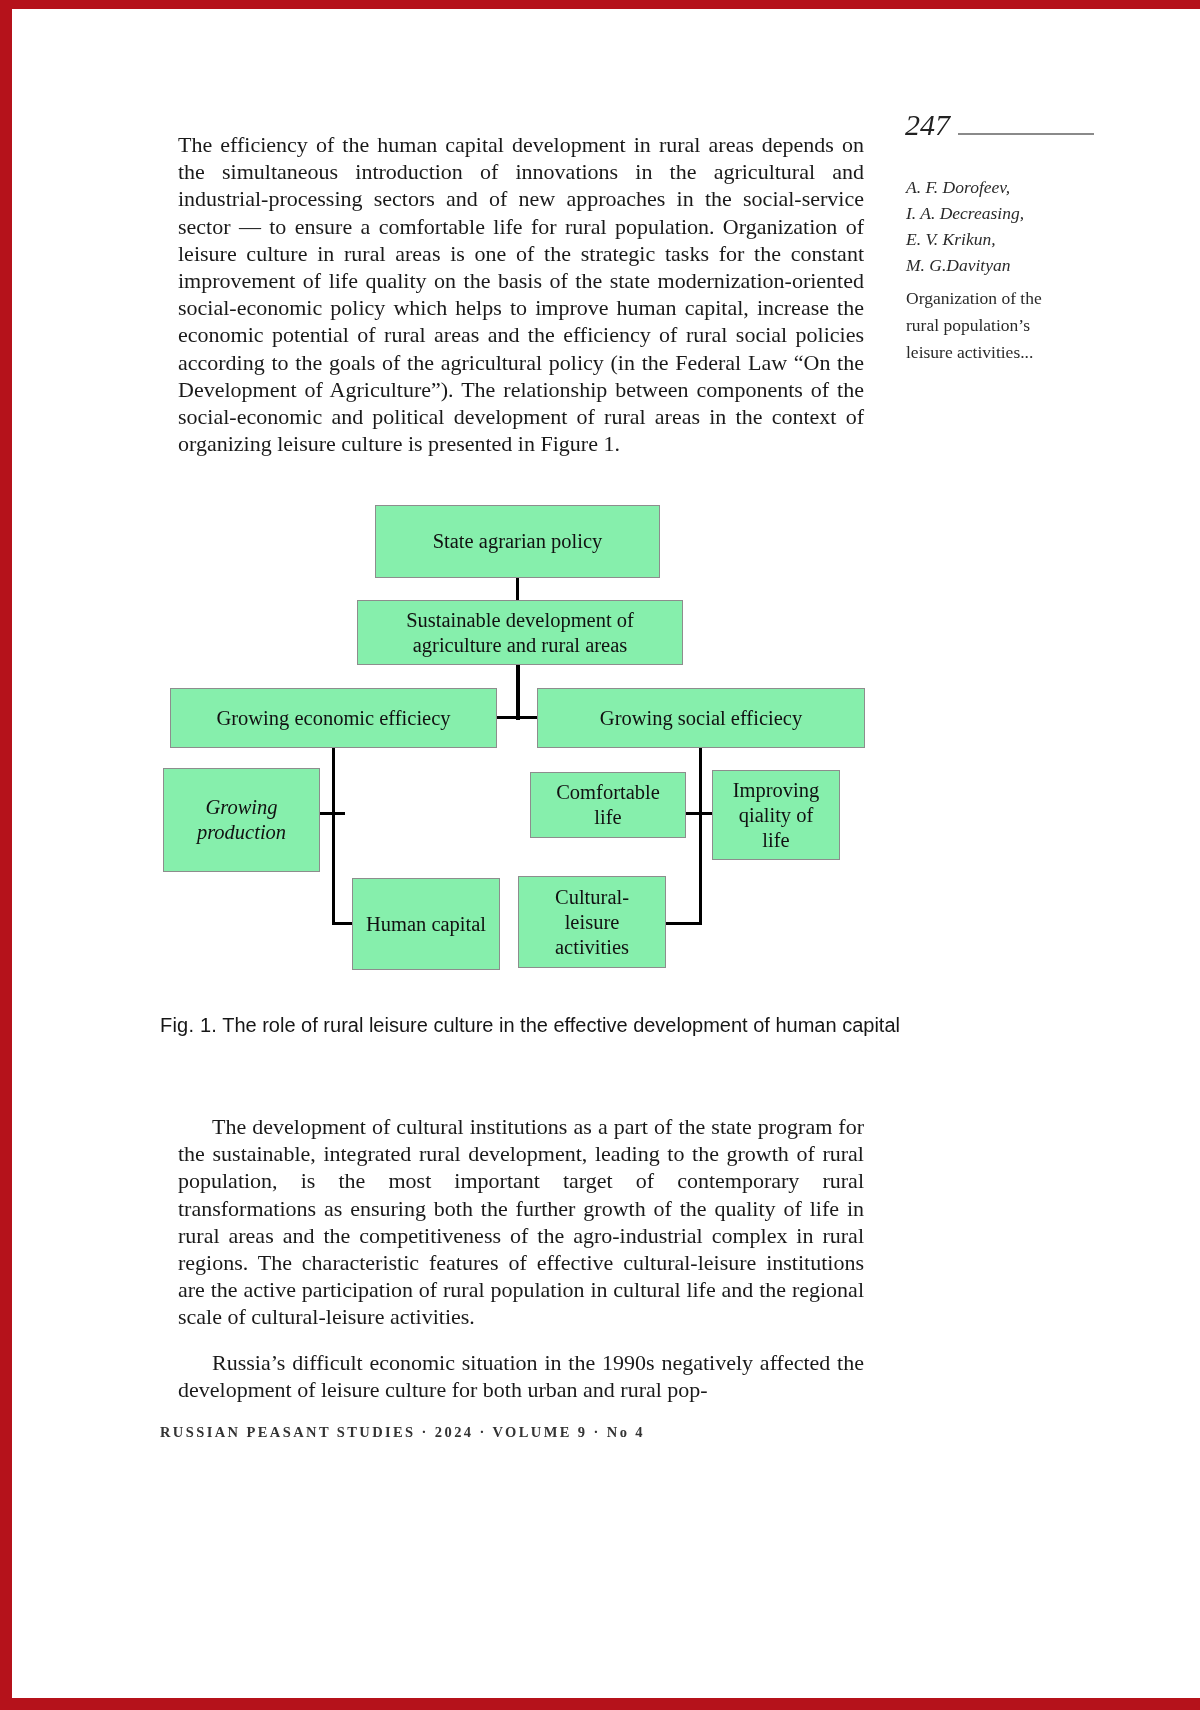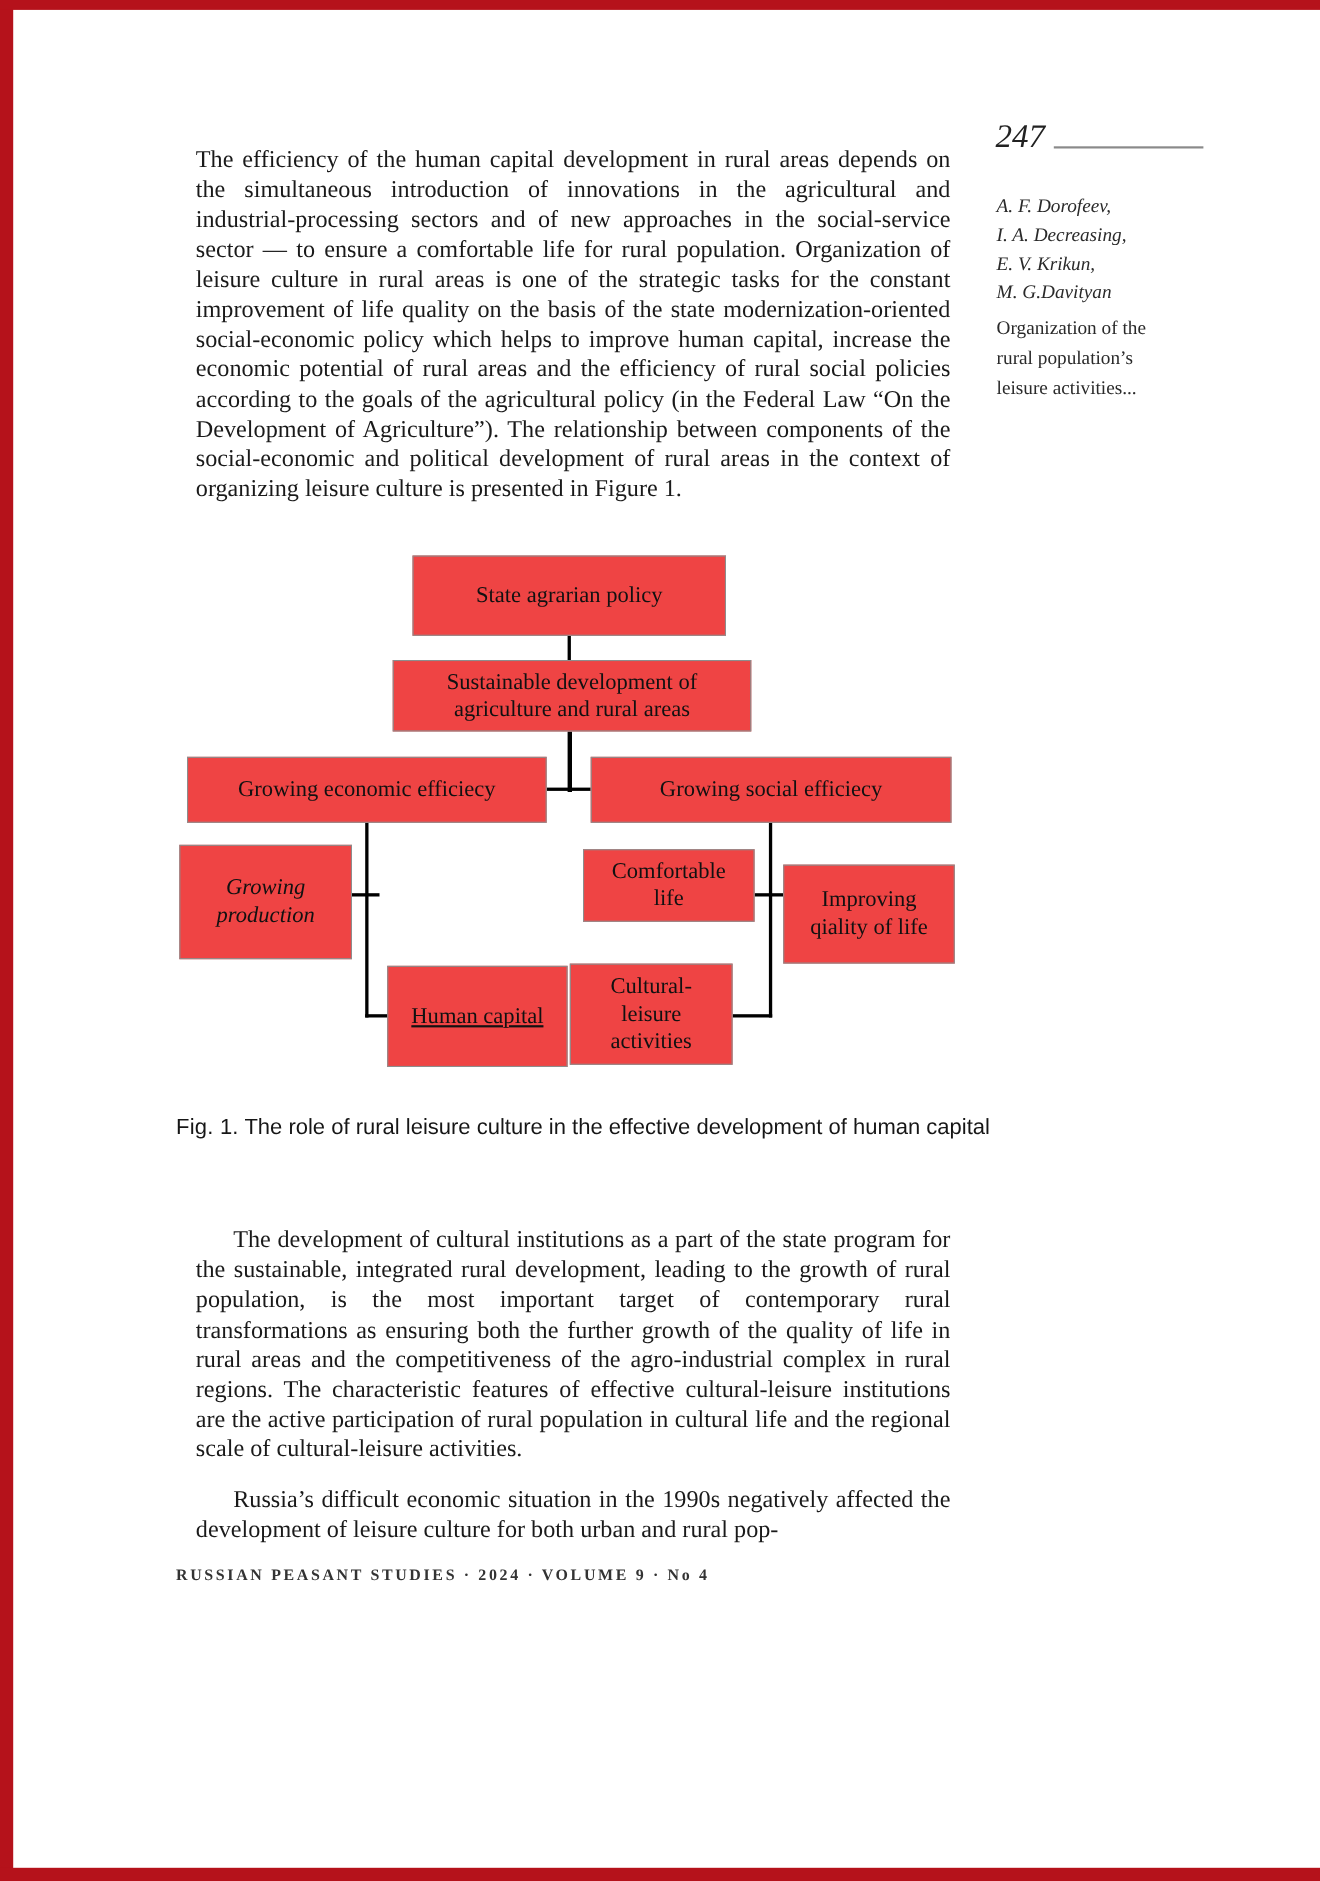--- a/index.html
+++ b/index.html
@@ -48,21 +48,21 @@
   .margin-notes .author { font-style: italic; }
   .margin-notes .running { margin-top: 7px; font-style: normal; line-height: 27px; }
 
   .diagram {
     position: absolute; left: 160px; top: 500px;
     width: 740px; height: 475px;
   }
   .dbox {
     position: absolute;
     border: 1px solid #8d8d8d;
-    background: #ef4444;
+    background: #86efac;
     display: flex; align-items: center; justify-content: center;
     text-align: center;
     font-size: 20.5px; line-height: 25px;
     padding: 4px 10px;
     color: #111;
   }
   .dline { position: absolute; background: #000; }
 
   .caption {
     position: absolute; left: 160px; top: 1012px; width: 740px;
@@ -124,24 +124,24 @@
     </div>
     <div class="dbox" style="left:377px; top:188px; width:328px; height:60px;">
       <span>Growing social efficiecy</span>
     </div>
     <div class="dbox" style="left:3px;   top:268px; width:157px; height:104px;font-style:italic;">
       <span>Growing production</span>
     </div>
     <div class="dbox" style="left:370px; top:272px; width:156px; height:66px;">
       <span>Comfortable life</span>
     </div>
-    <div class="dbox" style="left:552px; top:270px; width:156px; height:90px;margin-top:16px;">
+    <div class="dbox" style="left:552px; top:270px; width:128px; height:90px;">
       <span>Improving qiality of life</span>
     </div>
-    <div class="dbox" style="left:192px; top:378px; width:164px; height:92px;text-decoration:underline;">
+    <div class="dbox" style="left:192px; top:378px; width:148px; height:92px;">
       <span>Human capital</span>
     </div>
     <div class="dbox" style="left:358px; top:376px; width:148px; height:92px;">
       <span>Cultural-leisure activities</span>
     </div>
   </div>
 
   <div class="caption">
     <span class="fig-label">Fig. 1.</span><span> The role of rural leisure culture in the effective development of human capital</span>
   </div>

